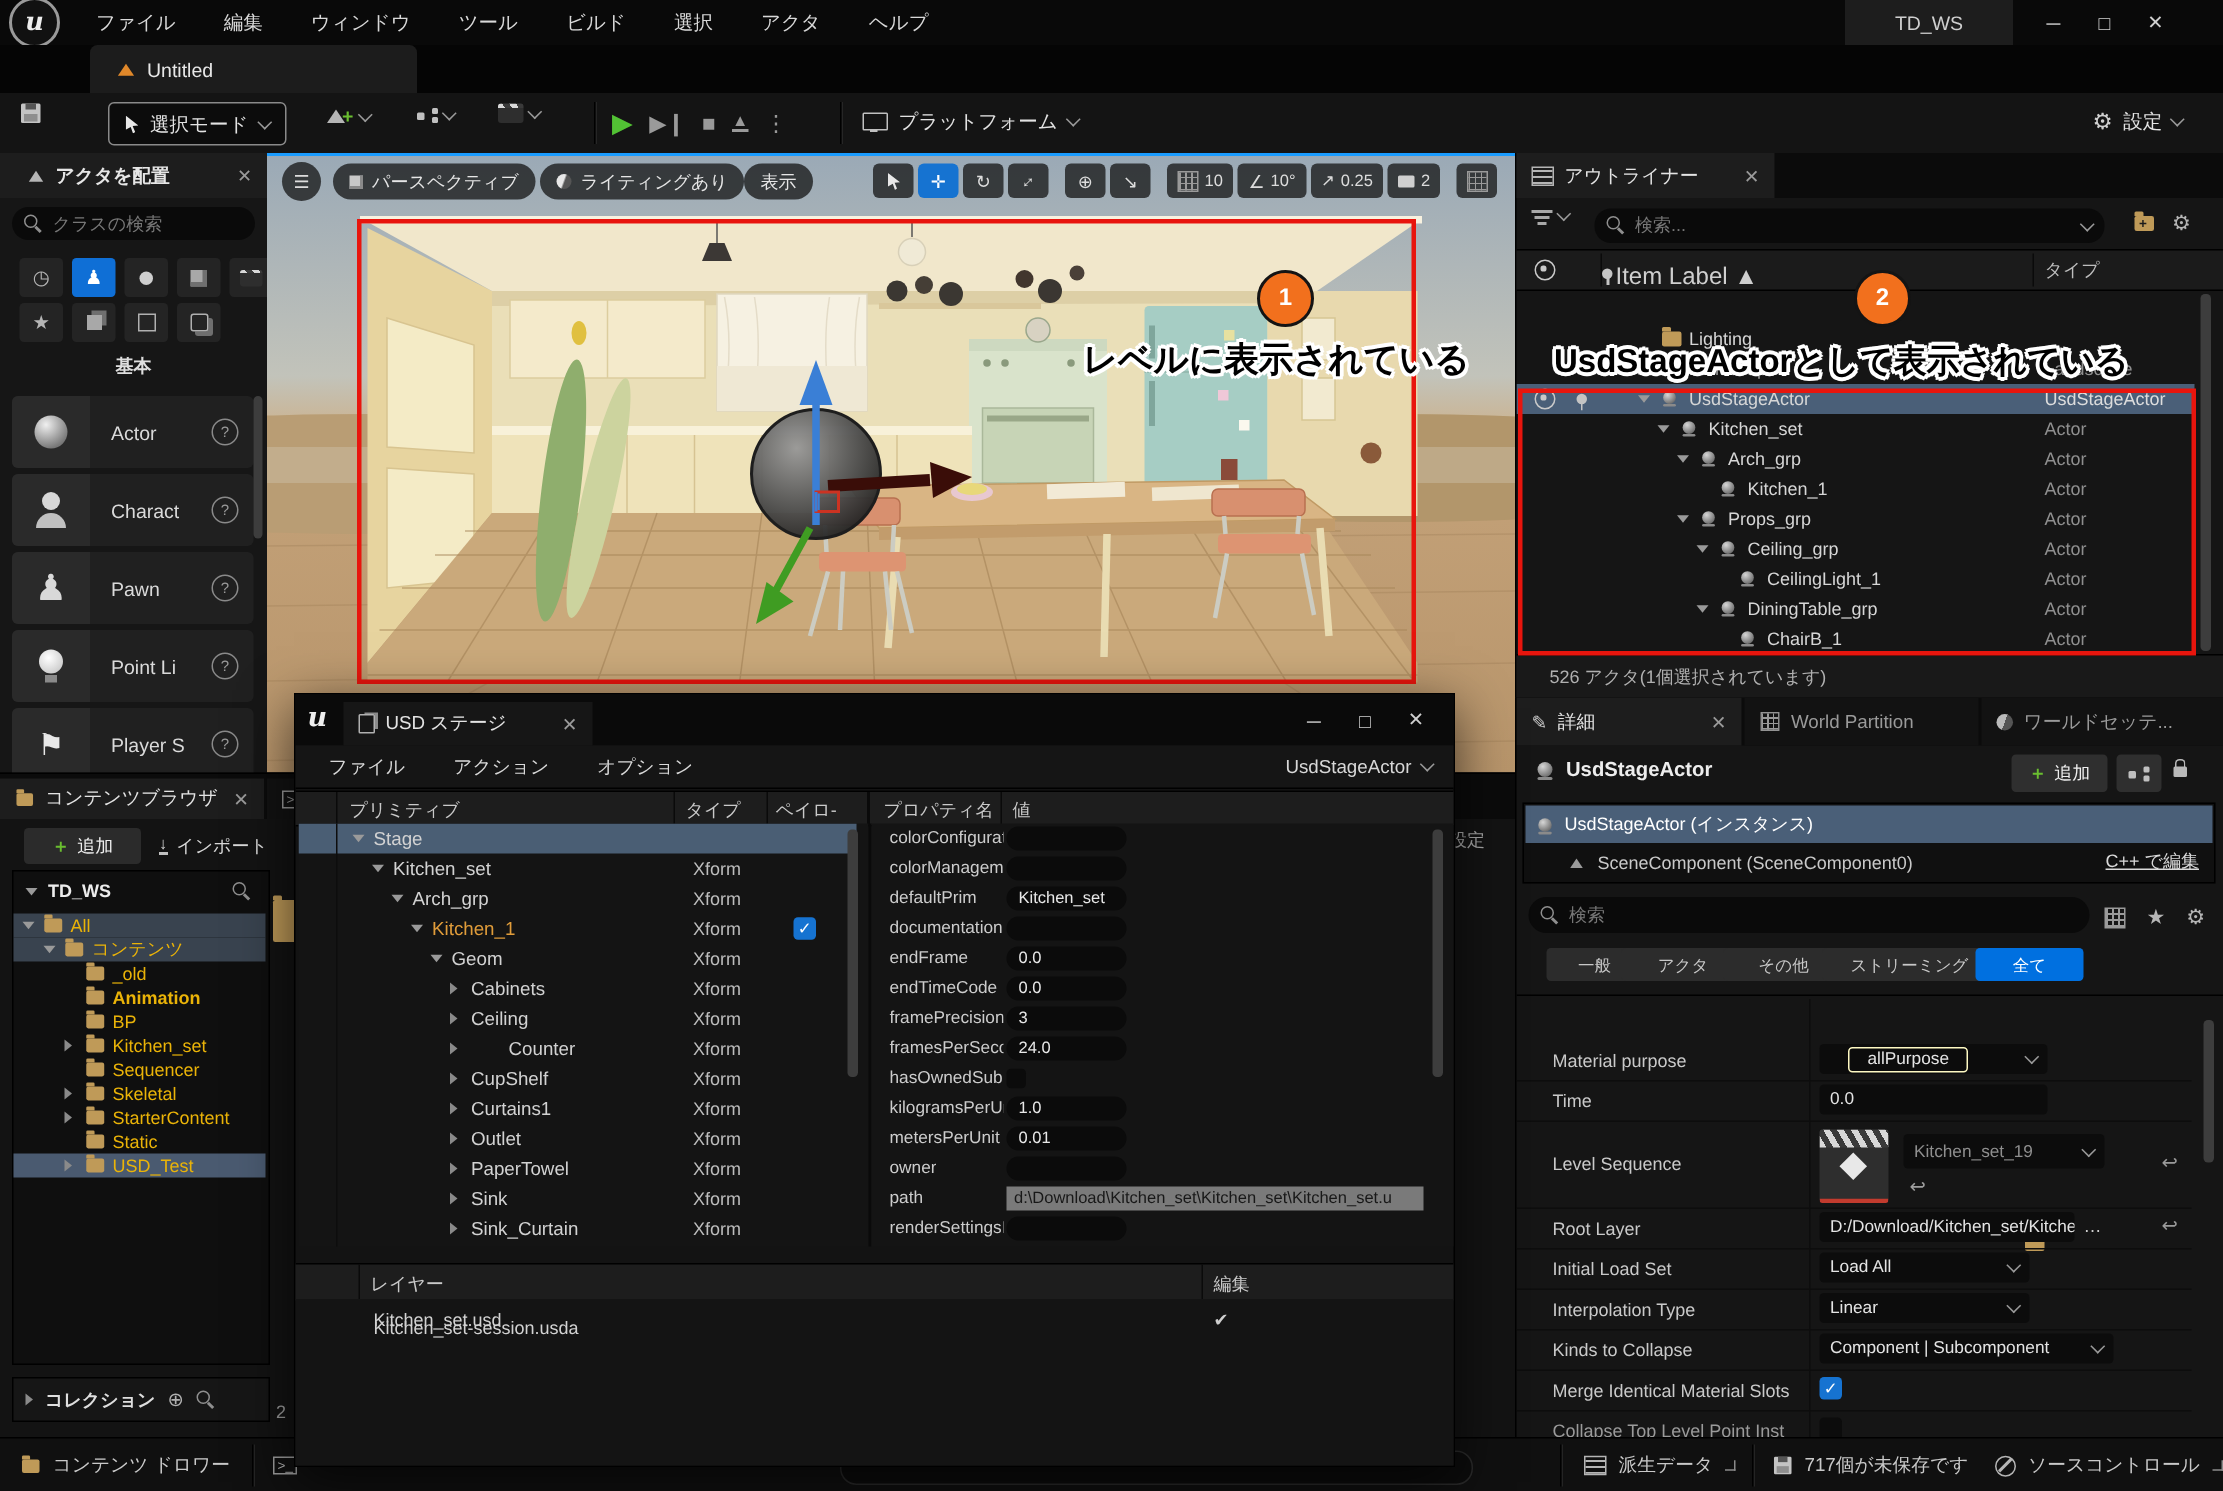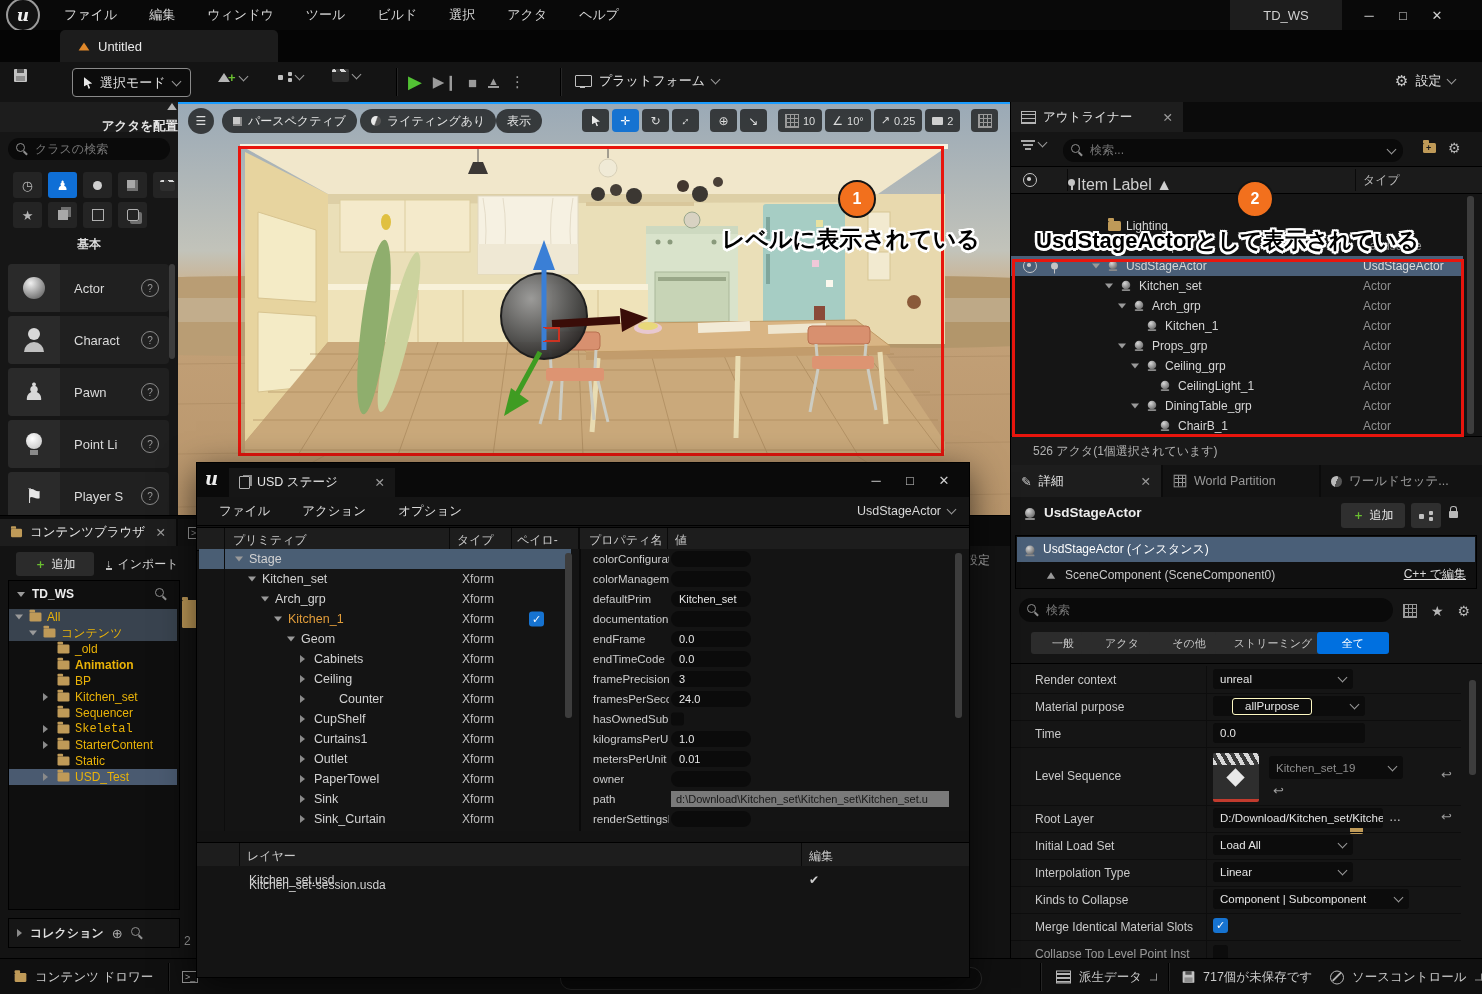--- a/index.html
+++ b/index.html
@@ -53,21 +53,21 @@
   #projbox{left:1230px;top:0;width:112px;height:30px;background:#1d1d1d;color:#cfcfcf;display:flex;align-items:center;justify-content:center;font-size:13px;}
   .winbtn{width:34px;height:30px;display:flex;align-items:center;justify-content:center;color:#cfcfcf;font-size:13px;}
   #tabrow{left:0;top:30px;width:1482px;height:32px;background:#050505;}
   #leveltab{left:60px;top:30px;width:218px;height:32px;background:#1c1c1c;border-radius:5px 5px 0 0;display:flex;align-items:center;gap:8px;padding-left:18px;box-sizing:border-box;color:#e8e8e8;font-size:13px;}
   #toolbar{left:0;top:62px;width:1482px;height:40px;background:#141414;border-bottom:1px solid #000;}
   .tbtn{display:flex;align-items:center;gap:7px;color:#e3e3e3;font-size:13px;}
   #selmode{left:72px;top:68px;height:27px;padding:0 10px;border:1px solid #8a8a8a;border-radius:4px;background:#0c0c0c;}
   .playic{font-size:15px;color:#9a9a9a;}
   
   #place{left:0;top:102px;width:178px;height:413px;background:#161616;border-right:1px solid #000;}
-  .ptabrow{left:0;top:0;width:178px;height:30px;background:#1d1d1d;display:flex;align-items:flex-end;gap:7px;padding-left:2px;box-sizing:border-box;flex-direction:column;}
+  .ptabrow{left:0;top:0;width:178px;height:30px;background:#1d1d1d;display:flex;align-items:center;gap:7px;padding-left:18px;box-sizing:border-box;}
   .searchpill{background:#0a0a0a;border-radius:11px;display:flex;align-items:center;gap:6px;padding:0 8px;color:#777;box-sizing:border-box;}
   .catbtn{width:29px;height:26px;background:#242424;border-radius:3px;display:flex;align-items:center;justify-content:center;color:#b5b5b5;font-size:13px;}
   .catbtn.on{background:#0f6fd6;color:#fff;}
   .pitem{left:8px;width:161px;height:48px;background:#202020;border-radius:4px;display:flex;align-items:center;}
   .pitem .ico{width:52px;height:48px;background:#2a2a2a;border-radius:4px 0 0 4px;display:flex;align-items:center;justify-content:center;}
   .pitem .lbl{flex:1;padding-left:14px;color:#dadada;font-size:13px;white-space:nowrap;overflow:hidden;}
   .qm{width:16px;height:16px;border:1.4px solid #8a8a8a;border-radius:50%;color:#9a9a9a;font-size:10px;display:flex;align-items:center;justify-content:center;margin-right:10px;flex:0 0 auto;}
   .sphereA{width:22px;height:22px;border-radius:50%;background:radial-gradient(circle at 35% 28%,#f0f0f0,#777 75%);}
   .scroll{background:#3d3d3d;border-radius:3px;}
   
@@ -644,27 +644,20 @@
     </div>
     <div class="abs" style="left:0;top:167px;width:472px;height:26px;">
         <div class="chip" style="left: 20px; width: 44px; justify-content: center;">一般</div>
         <div class="chip" style="left: 70px; width: 62px; justify-content: center;">アクタ</div>
         <div class="chip" style="left: 138px; width: 60px; justify-content: center;">その他</div>
         <div class="chip" style="left: 204px; width: 96px; justify-content: center;">ストリーミング</div>
         <div class="chip on" style="left: 306px; width: 52px; justify-content: center;">全て</div>
       </div>
     <div class="abs" style="left:0;top:198px;width:472px;height:1px;background:#000;"></div>
 
-    <div class="drow" style="top:201px;height:27px;">
-      <span class="dlabel">Render context</span>
-      <div class="dd" style="left:202px;top:3px;width:140px;">
-          <span>unreal</span>
-          <span class="chev"></span>
-        </div>
-    </div>
     <div class="drow" style="top:228px;height:27px;">
       <span class="dlabel">Material purpose</span>
       <div class="dd" style="left:202px;top:3px;width:152px;">
         <span style="border:1px solid #fef9c3;border-radius:3px;padding:0 12px;height:15px;display:flex;align-items:center;margin-left:12px;">allPurpose</span>
         <span class="chev" style="margin-left:auto;"></span>
       </div>
     </div>
     <div class="drow" style="top:255px;height:27px;">
       <span class="dlabel">Time</span>
       <div class="din" style="left:202px;top:3px;width:152px;">
@@ -777,21 +770,21 @@
           </div>
           <div class="crow" style="top: 80px;">
             <span class="trir" style="left: 34px;"></span>
             <span class="fold" style="left: 48px;"></span>
             <span class="clab" style="left: 66px;">Kitchen_set</span>
           </div>
           <div class="crow" style="top: 96px;">
             <span class="fold" style="left: 48px;"></span>
             <span class="clab" style="left: 66px;">Sequencer</span>
           </div>
-          <div class="crow" style="top: 112px; font-family: Liberation Mono, monospace;">
+          <div class="crow" style="top: 112px;">
             <span class="trir" style="left: 34px;"></span>
             <span class="fold" style="left: 48px;"></span>
             <span class="clab" style="left: 66px;">Skeletal</span>
           </div>
           <div class="crow" style="top: 128px;">
             <span class="trir" style="left: 34px;"></span>
             <span class="fold" style="left: 48px;"></span>
             <span class="clab" style="left: 66px;">StarterContent</span>
           </div>
           <div class="crow" style="top: 144px;">

